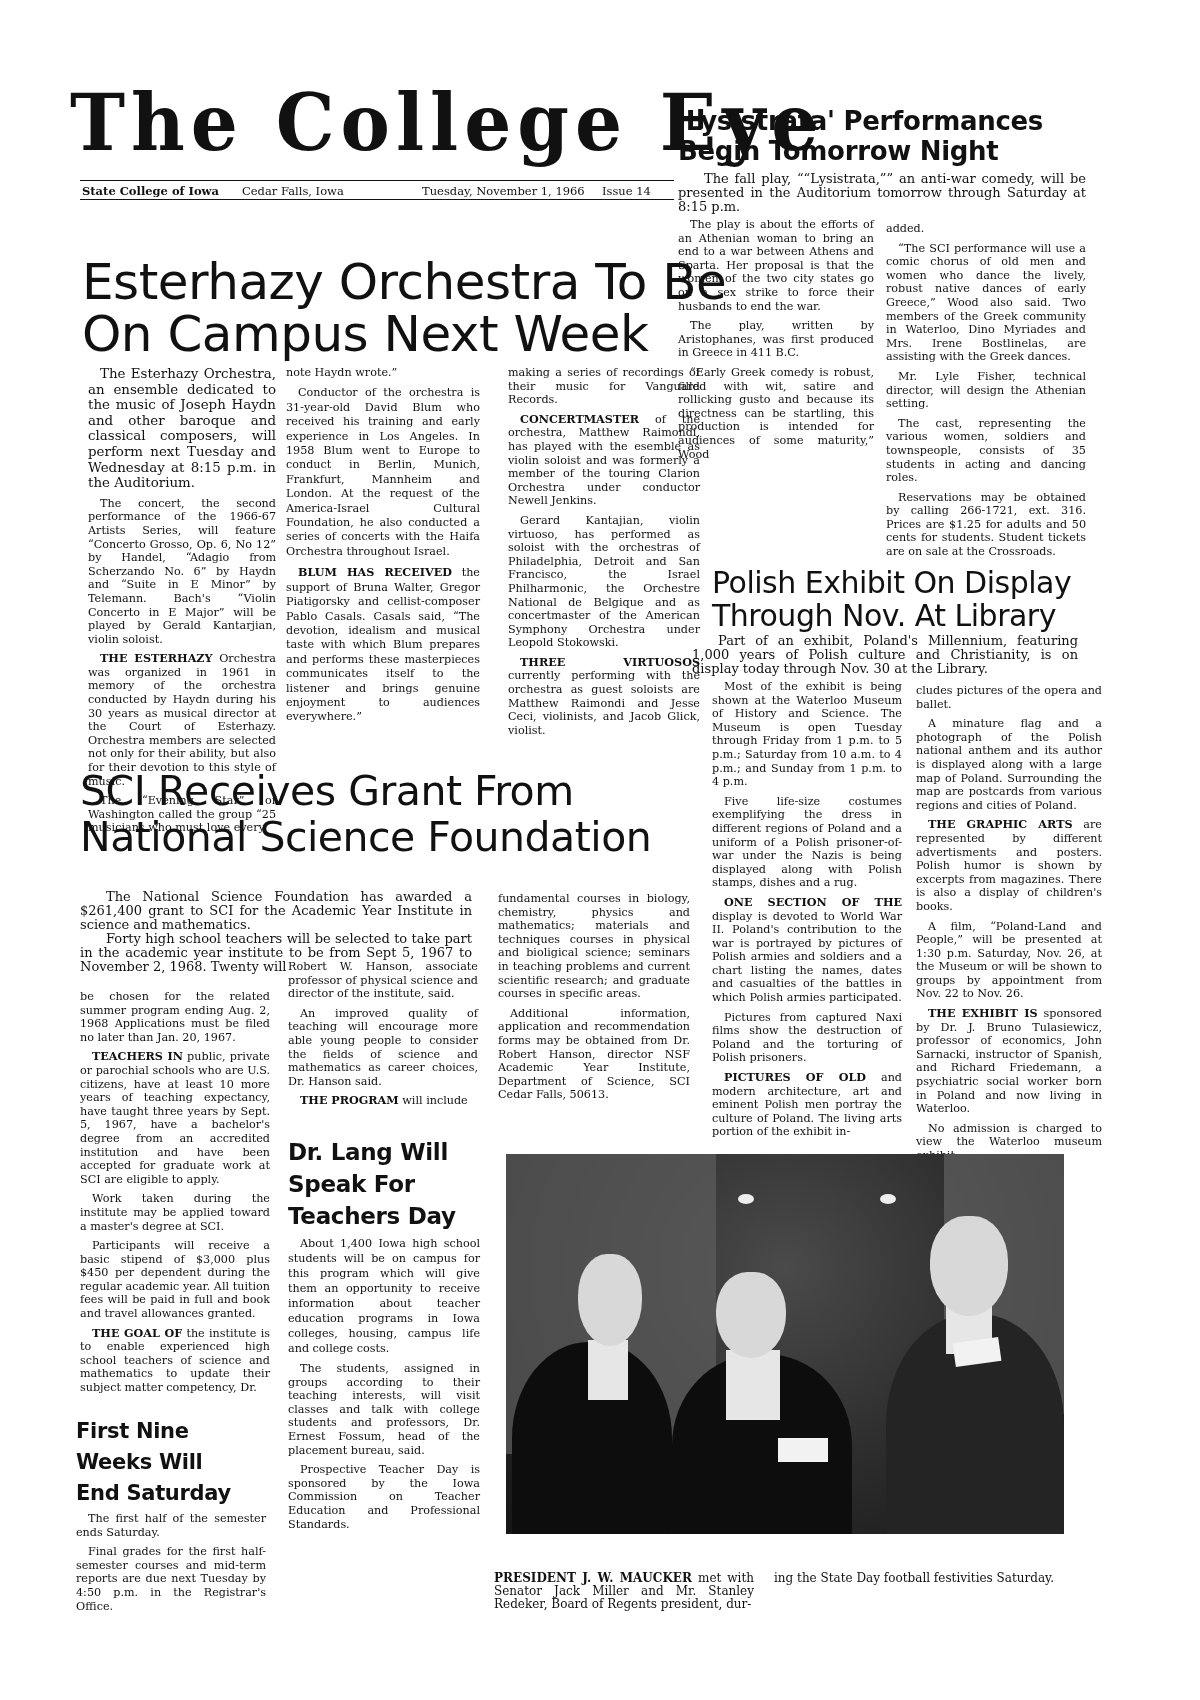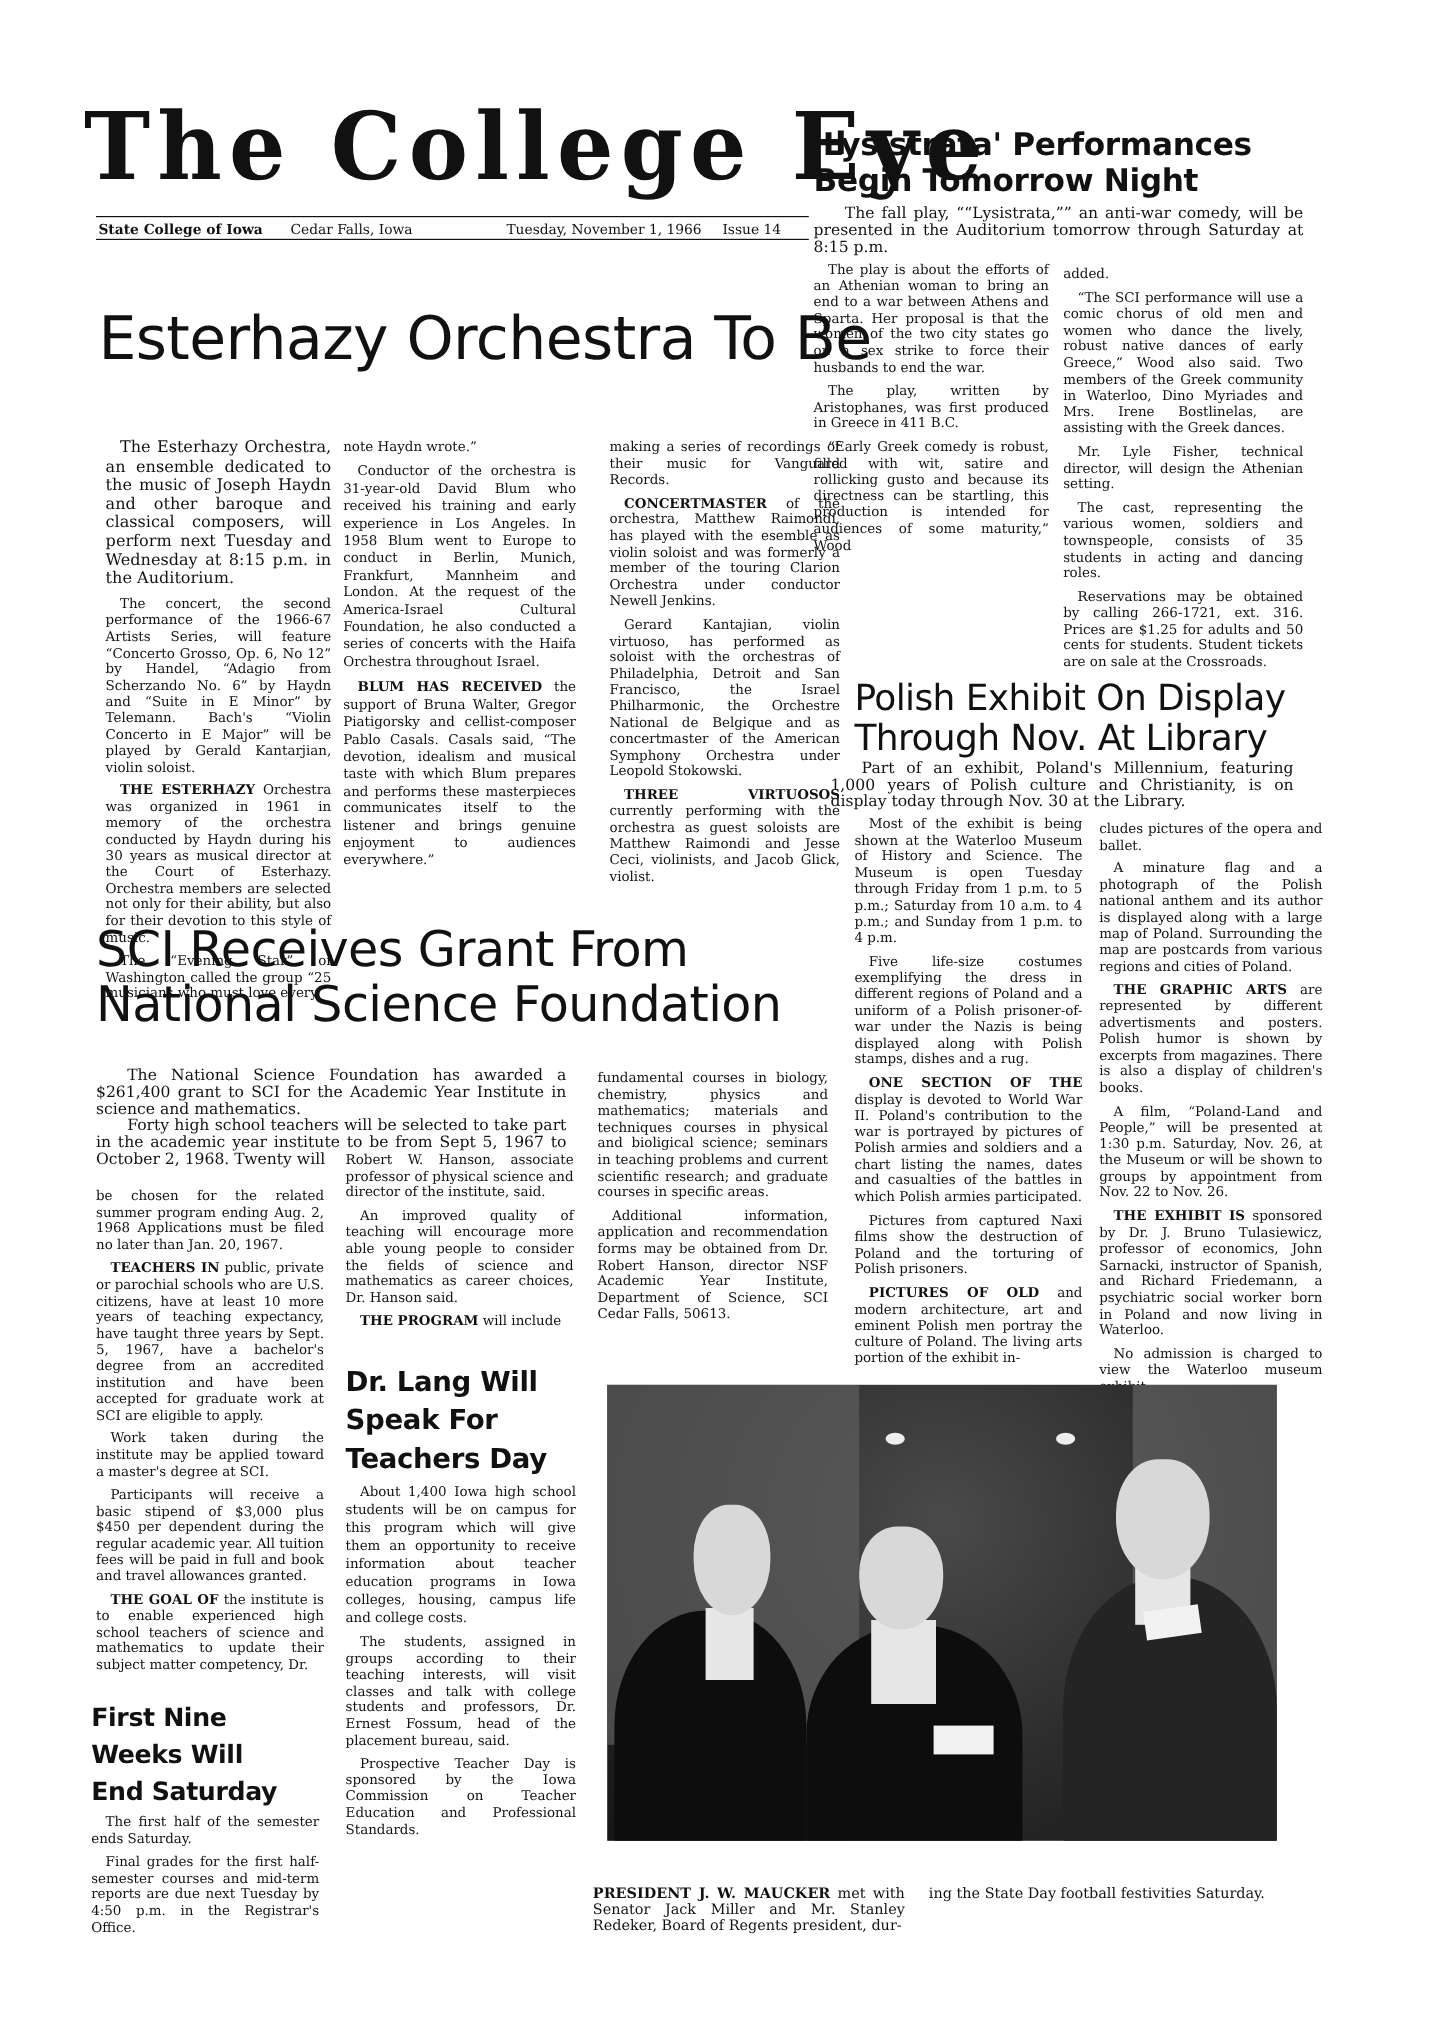--- a/index.html
+++ b/index.html
@@ -56,20 +56,21 @@
 <div class="abs col" style="left:886px;top:222px;width:200px;">
   <p style="text-indent:0">added.</p>
   <p>“The SCI performance will use a comic chorus of old men and women who dance the lively, robust native dances of early Greece,” Wood also said. Two members of the Greek community in Waterloo, Dino Myriades and Mrs. Irene Bostlinelas, are assisting with the Greek dances.</p>
   <p>Mr. Lyle Fisher, technical director, will design the Athenian setting.</p>
   <p>The cast, representing the various women, soldiers and townspeople, consists of 35 students in acting and dancing roles.</p>
   <p>Reservations may be obtained by calling 266-1721, ext. 316. Prices are $1.25 for adults and 50 cents for students. Student tickets are on sale at the Crossroads.</p>
 </div>
 
 <div class="abs hed-light" style="left:82px;top:256px;font-size:50px;line-height:52px;white-space:nowrap;">
   <div>Esterhazy Orchestra To Be</div>
+  <div>On Campus Next Week</div>
 </div>
 <div class="abs col" style="left:88px;top:366px;width:188px;">
   <p class="lead">The Esterhazy Orchestra, an ensemble dedicated to the music of Joseph Haydn and other baroque and classical composers, will perform next Tuesday and Wednesday at 8:15 p.m. in the Auditorium.</p>
   <p>The concert, the second performance of the 1966-67 Artists Series, will feature “Concerto Grosso, Op. 6, No 12” by Handel, “Adagio from Scherzando No. 6” by Haydn and “Suite in E Minor” by Telemann. Bach's “Violin Concerto in E Major” will be played by Gerald Kantarjian, violin soloist.</p>
   <p class="kicker"><span class="cap">THE ESTERHAZY</span> Orchestra was organized in 1961 in memory of the orchestra conducted by Haydn during his 30 years as musical director at the Court of Esterhazy. Orchestra members are selected not only for their ability, but also for their devotion to this style of music.</p>
   <p>The “Evening Star” of Washington called the group “25 musicians who must love every</p>
 </div>
 <div class="abs col" style="left:286px;top:366px;width:194px;line-height:14.4px;">
   <p style="text-indent:0">note Haydn wrote.”</p>
   <p>Conductor of the orchestra is 31-year-old David Blum who received his training and early experience in Los Angeles. In 1958 Blum went to Europe to conduct in Berlin, Munich, Frankfurt, Mannheim and London. At the request of the America-Israel Cultural Foundation, he also conducted a series of concerts with the Haifa Orchestra throughout Israel.</p>
@@ -106,21 +107,21 @@
 </div>
 
 <div class="abs hed-light" style="left:80px;top:768px;font-size:41px;line-height:46px;white-space:nowrap;">
   <div>SCI Receives Grant From</div>
   <div>National Science Foundation</div>
 </div>
 <div class="abs col" style="left:80px;top:890px;width:392px;font-size:13px;line-height:14px;">
   <p style="text-indent:26px">The National Science Foundation has awarded a $261,400 grant to SCI for the Academic Year Institute in science and mathematics.</p>
 </div>
 <div class="abs col" style="left:80px;top:932px;width:392px;font-size:13px;line-height:14px;">
-  <p style="text-indent:26px;margin:0">Forty high school teachers will be selected to take part in the academic year institute to be from Sept 5, 1967 to October 2, 1968. Twenty will</p>
+  <p style="text-indent:26px;margin:0">Forty high school teachers will be selected to take part in the academic year institute to be from Sept 5, 1967 to November 2, 1968. Twenty will</p>
 </div>
 <div class="abs col" style="left:80px;top:990px;width:190px;">
   <p style="text-indent:0">be chosen for the related summer program ending Aug. 2, 1968 Applications must be filed no later than Jan. 20, 1967.</p>
   <p class="kicker"><span class="cap">TEACHERS IN</span> public, private or parochial schools who are U.S. citizens, have at least 10 more years of teaching expectancy, have taught three years by Sept. 5, 1967, have a bachelor's degree from an accredited institution and have been accepted for graduate work at SCI are eligible to apply.</p>
   <p>Work taken during the institute may be applied toward a master's degree at SCI.</p>
   <p>Participants will receive a basic stipend of $3,000 plus $450 per dependent during the regular academic year. All tuition fees will be paid in full and book and travel allowances granted.</p>
   <p class="kicker"><span class="cap">THE GOAL OF</span> the institute is to enable experienced high school teachers of science and mathematics to update their subject matter competency, Dr.</p>
 </div>
 <div class="abs col" style="left:288px;top:960px;width:190px;">
   <p style="text-indent:0">Robert W. Hanson, associate professor of physical science and director of the institute, said.</p>

